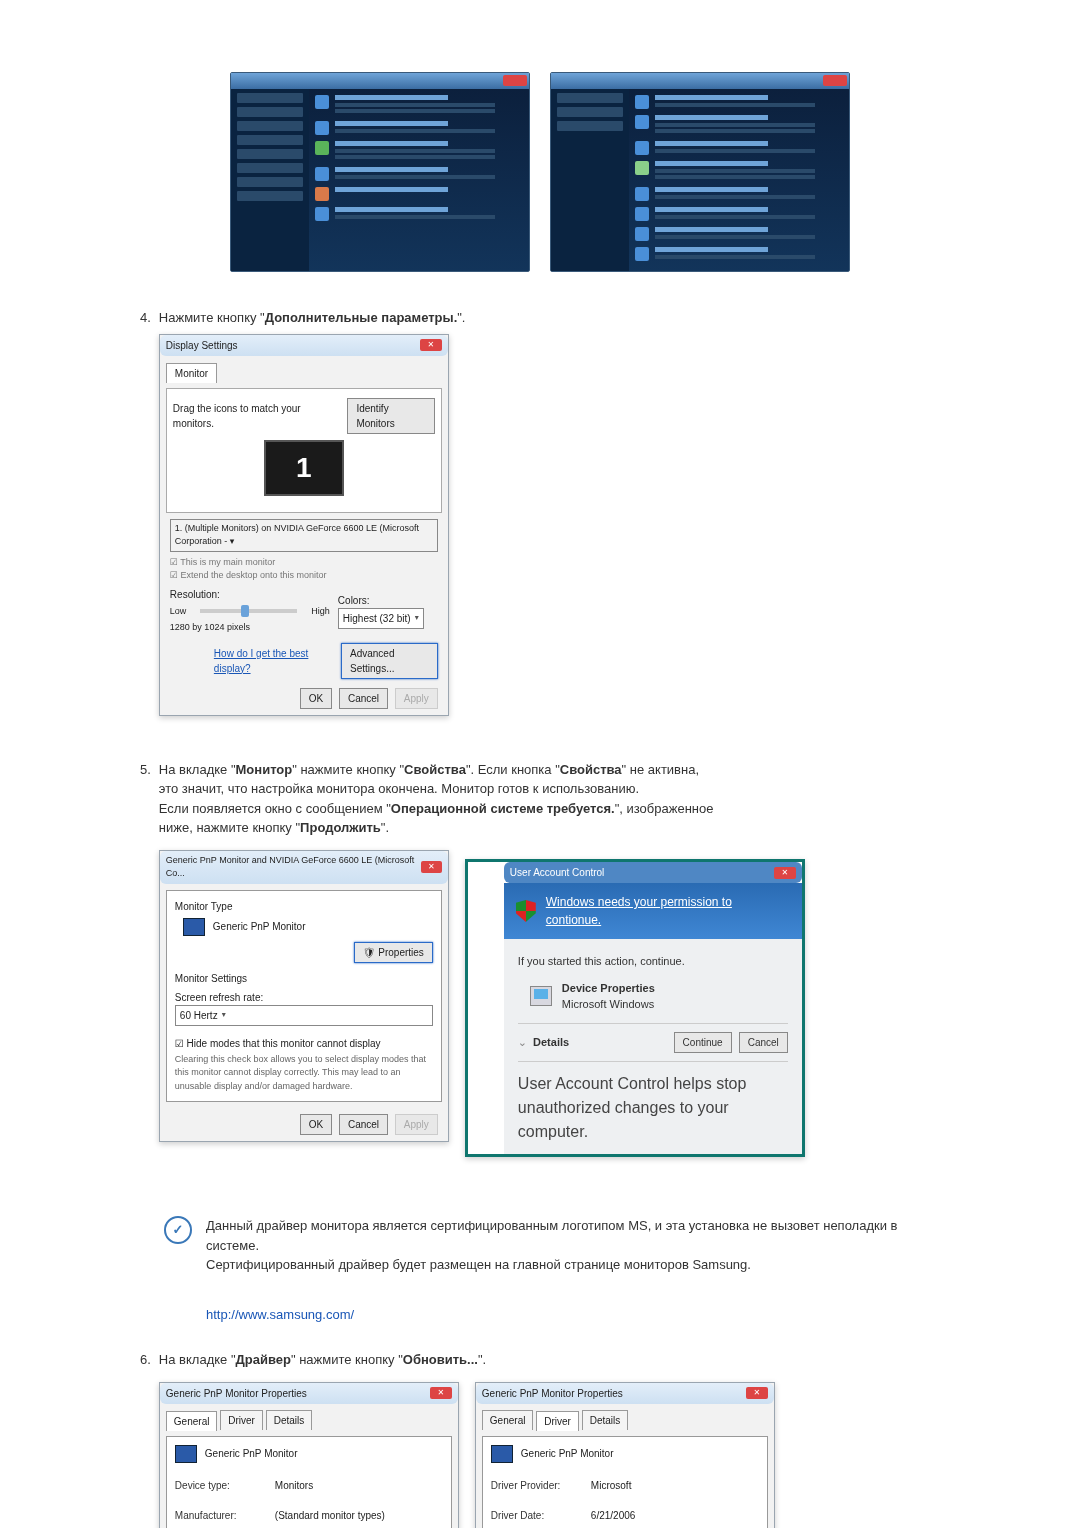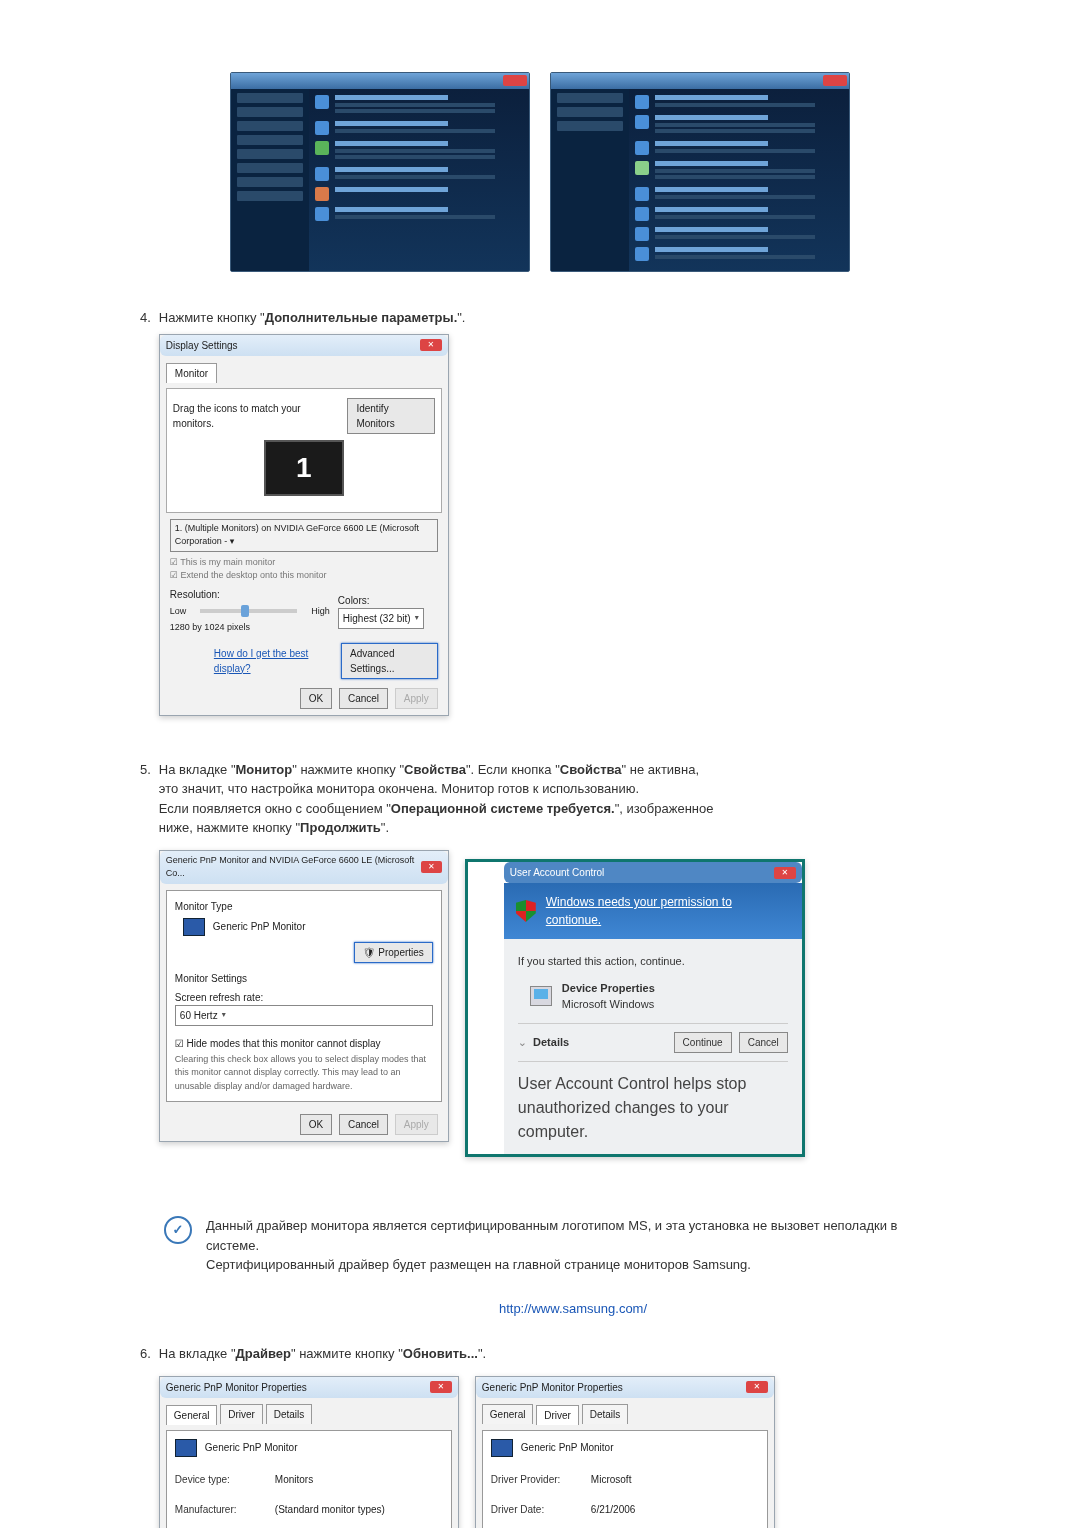--- a/index.html
+++ b/index.html
@@ -349,21 +349,21 @@
       </div>
     </div>
   </div>
 </div>
 
 <div class="note-row">
   <div class="check-ico">✓</div>
   <div>
     <div>Данный драйвер монитора является сертифицированным логотипом MS, и эта установка не вызовет неполадки в системе.</div>
     <div>Сертифицированный драйвер будет размещен на главной странице мониторов Samsung.</div>
-    <div style="margin-top:24px;text-align:center;"><a class="url">http://www.samsung.com/</a></div>
+    <div style="margin-top:30px;"><a class="url">http://www.samsung.com/</a></div>
   </div>
 </div>
 
 <div class="step-row">
   <div class="step-num">6.</div>
   <div class="step-body">
     <div>
       <span>На вкладке "</span><span class="quoted-bold">Драйвер</span><span>" нажмите кнопку "</span><span class="quoted-bold">Обновить...</span><span>".</span>
     </div>
 

